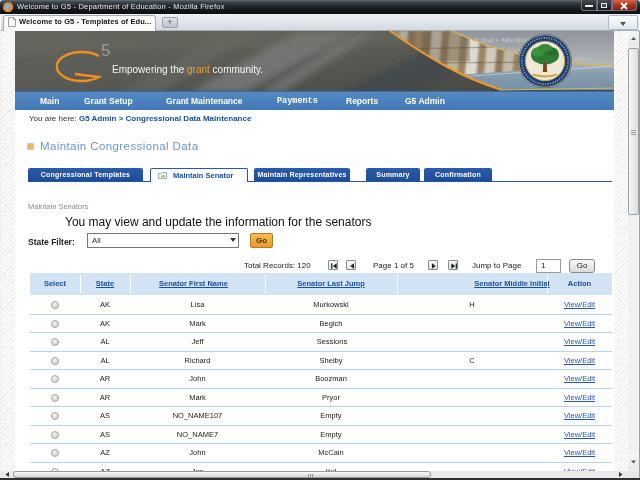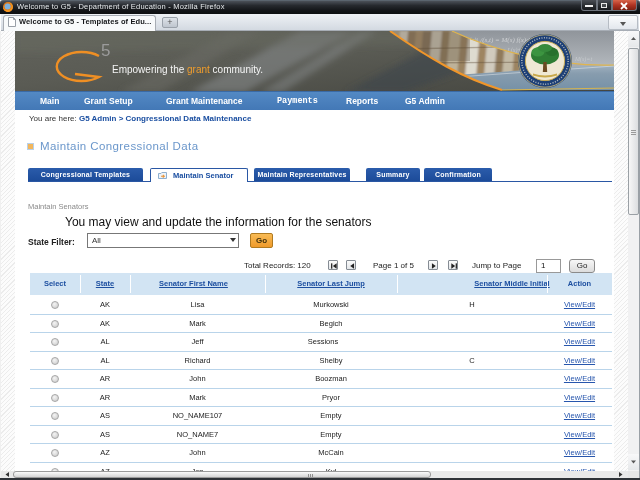--- a/index.html
+++ b/index.html
@@ -339,21 +339,21 @@
         <div class="cell" style="left:50px;width:50px;">AK</div>
         <div class="cell" style="left:100px;width:135px;">Mark</div>
         <div class="cell" style="left:235px;width:132px;">Begich</div>
         <div class="cell" style="left:367px;width:150px;"></div>
         <div class="cell ve" style="left:517px;width:65px;">View/Edit</div>
       </div>
       <div class="row" style="top:302px">
         <div class="radio" style="left:21px;"></div>
         <div class="cell" style="left:50px;width:50px;">AL</div>
         <div class="cell" style="left:100px;width:135px;">Jeff</div>
-        <div class="cell" style="left:227px;width:132px;">Sessions</div>
+        <div class="cell" style="left:236px;width:132px;">Sessions</div>
         <div class="cell" style="left:367px;width:150px;"></div>
         <div class="cell ve" style="left:517px;width:65px;">View/Edit</div>
       </div>
       <div class="row" style="top:320.5px">
         <div class="radio" style="left:21px;"></div>
         <div class="cell" style="left:50px;width:50px;">AL</div>
         <div class="cell" style="left:100px;width:135px;">Richard</div>
         <div class="cell" style="left:235px;width:132px;">Shelby</div>
         <div class="cell" style="left:367px;width:150px;">C</div>
         <div class="cell ve" style="left:517px;width:65px;">View/Edit</div>

